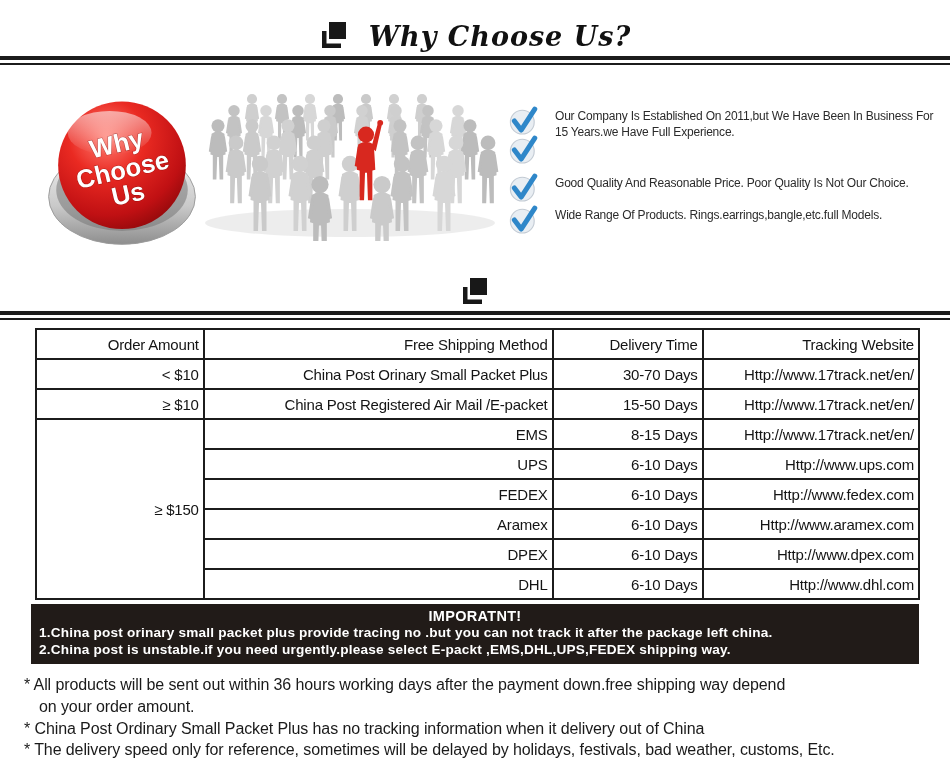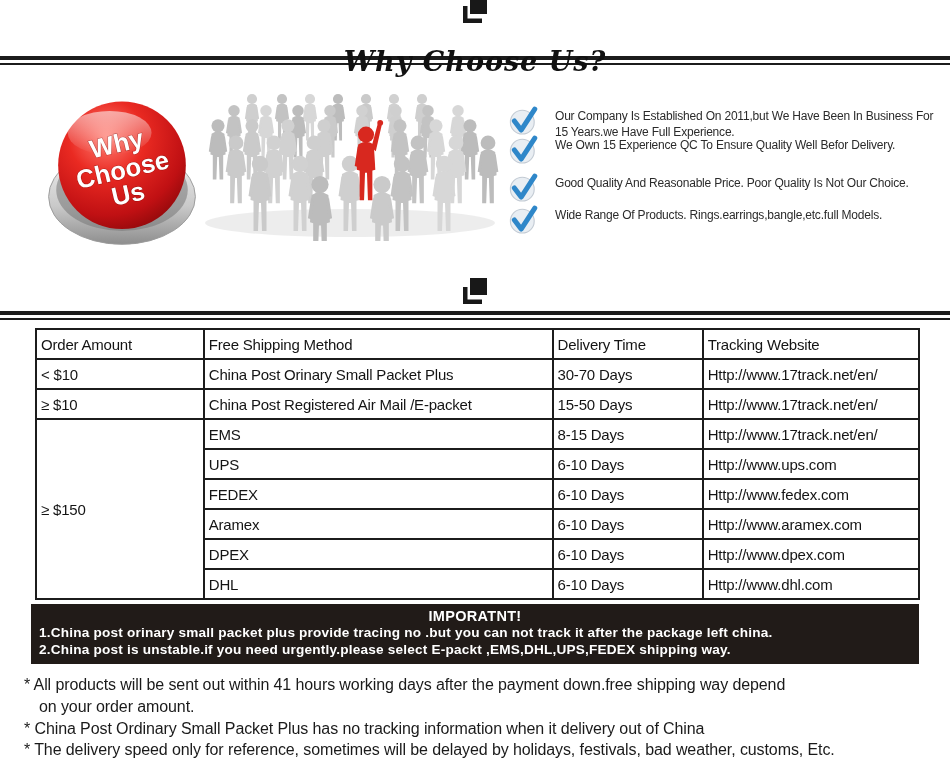--- a/index.html
+++ b/index.html
@@ -1,21 +1,21 @@
 <!DOCTYPE html>
 <html><head>
 <meta charset="utf-8">
 <style>
   html,body { margin:0; padding:0; background:#fff; }
   .page {
     position:relative; width:950px; height:770px; background:#ffffff;
     font-family:"Liberation Sans", sans-serif; color:#1a1a1a; overflow:hidden;
   }
   
-  .sec-header { display:flex; justify-content:center; align-items:center; gap:20px;flex-direction:column; }
+  .sec-header { display:flex; justify-content:center; align-items:center; gap:20px; }
   .sec-header.first { padding-top:16px; height:40px; }
   .sec-header.second { padding-top:6px; height:38px; }
   .squares-icon { width:30px; height:30px; flex:0 0 auto; }
   .script-title {
     font-family:"DejaVu Serif", serif; font-style:italic; font-weight:bold;
     font-size:27px; letter-spacing:1px; color:#111; white-space:nowrap;
   }
   .double-rule { border-top:4px solid #1c1c1c; border-bottom:2px solid #1c1c1c; height:3px; }
   
   .why-section { position:relative; height:202px; }
@@ -28,21 +28,21 @@
   .point-text {
     font-size:12px; letter-spacing:-0.2px; line-height:1.35; color:#2b2b2b; width:388px;
   }
   .nowrap .point-text { white-space:nowrap; width:auto; }
   
   .ship-table {
     width:885px; margin:8px 0 0 35px; border-collapse:collapse; table-layout:fixed;
     font-size:15px; color:#141414;
   }
   .ship-table th, .ship-table td {
-    border:2px solid #1c1c1c; text-align:left; vertical-align:middle;
+    border:2px solid #1c1c1c; text-align:right; vertical-align:middle;
     height:26px; padding:1px 4px; font-weight:normal; letter-spacing:-0.2px;
     overflow:hidden; white-space:nowrap;
   }
   .col-amount { width:19%; } .col-method { width:39.5%; }
   .col-time { width:17%; } .col-site { width:24.5%; }
   
   .important {
     width:872px; margin:4px 0 0 31px; background:#211b18; color:#ffffff;
     padding:4px 8px 6px 8px;
   }
@@ -162,21 +162,20 @@
           <path d="M6.5,15 L12.5,23 L24.5,4.5" stroke="#2f87c9" stroke-width="4.4" fill="none" stroke-linecap="round" stroke-linejoin="round"></path>
         </svg>
         <div class="point-text">Our Company Is Established On 2011,but We Have Been In Business For 15 Years.we Have Full Experience.</div>
       </div>
 
       <div class="point point-2 nowrap">
         <svg class="check-icon" viewBox="0 0 30 30">
           <circle cx="13.5" cy="16" r="10.5" fill="#e9eef3" stroke="#c3cbd4" stroke-width="1"></circle>
           <path d="M6.5,15 L12.5,23 L24.5,4.5" stroke="#2f87c9" stroke-width="4.4" fill="none" stroke-linecap="round" stroke-linejoin="round"></path>
         </svg>
-        <div class="point-text">We Own 15 Experience QC To Ensure Quality Well Befor Delivery.</div>
       </div>
 
       <div class="point point-3 nowrap">
         <svg class="check-icon" viewBox="0 0 30 30">
           <circle cx="13.5" cy="16" r="10.5" fill="#e9eef3" stroke="#c3cbd4" stroke-width="1"></circle>
           <path d="M6.5,15 L12.5,23 L24.5,4.5" stroke="#2f87c9" stroke-width="4.4" fill="none" stroke-linecap="round" stroke-linejoin="round"></path>
         </svg>
         <div class="point-text">Good Quality And Reasonable Price. Poor Quality Is Not Our Choice.</div>
       </div>
 
@@ -259,19 +258,19 @@
   </tbody>
     </table>
 
   <div class="important">
     <div class="important-title">IMPORATNT!</div>
     <div class="important-line">1.China post orinary small packet plus provide tracing no .but you can not track it after the package left china.</div>
     <div class="important-line">2.China post is unstable.if you need urgently.please select E-packt ,EMS,DHL,UPS,FEDEX shipping way.</div>
   </div>
 
   <div class="notes">
-    <div class="note">* All products will be sent out within 41 hours working days after the payment down.free shipping way depend</div>
+    <div class="note">* All products will be sent out within 36 hours working days after the payment down.free shipping way depend</div>
     <div class="note indent">on your order amount.</div>
     <div class="note">* China Post Ordinary Small Packet Plus has no tracking information when it delivery out of China</div>
     <div class="note">* The delivery speed only for reference, sometimes will be delayed by holidays, festivals, bad weather, customs, Etc.</div>
   </div>
 
 </div>
 
 </body></html>

